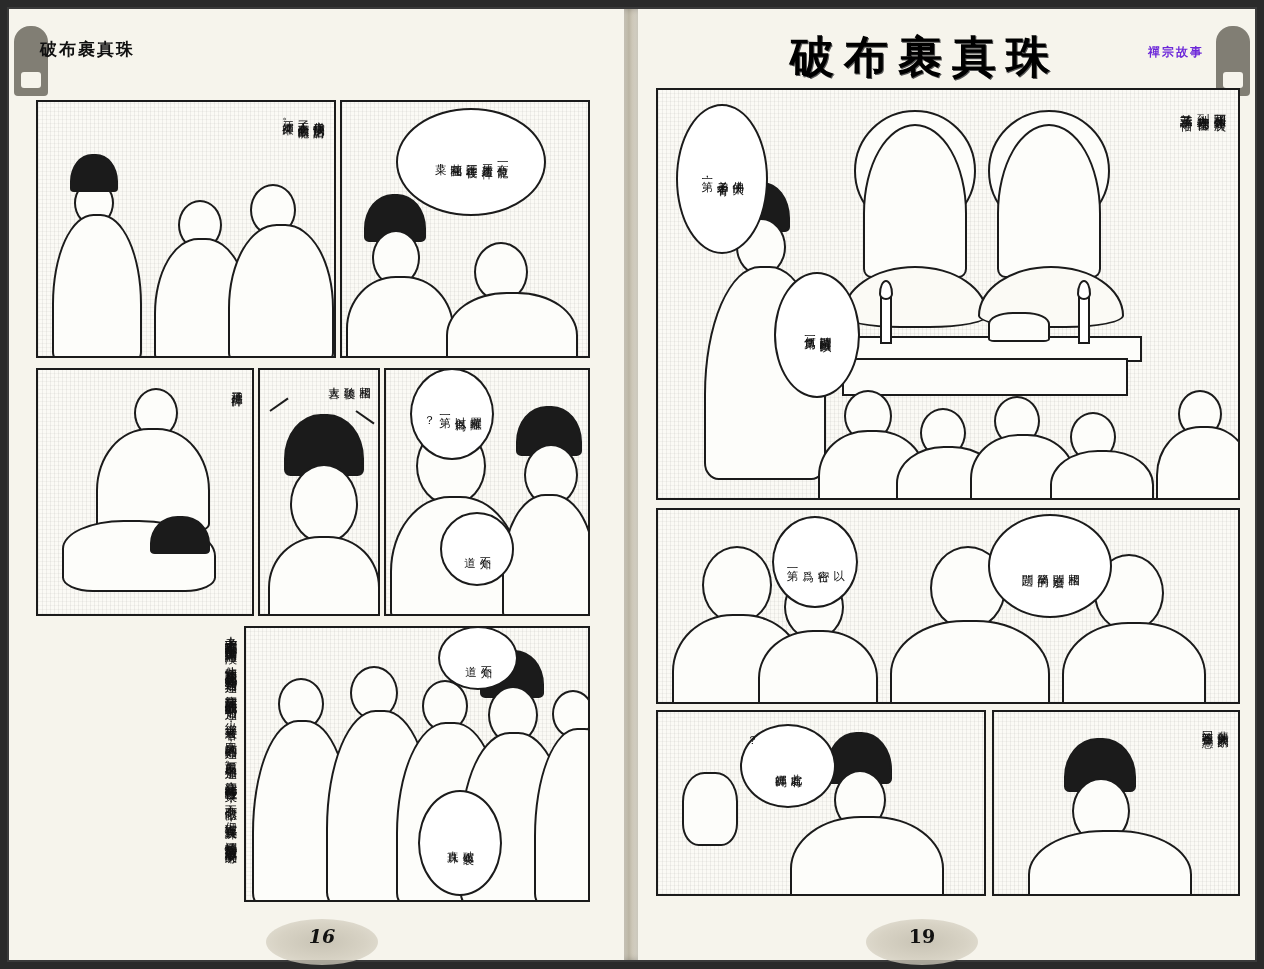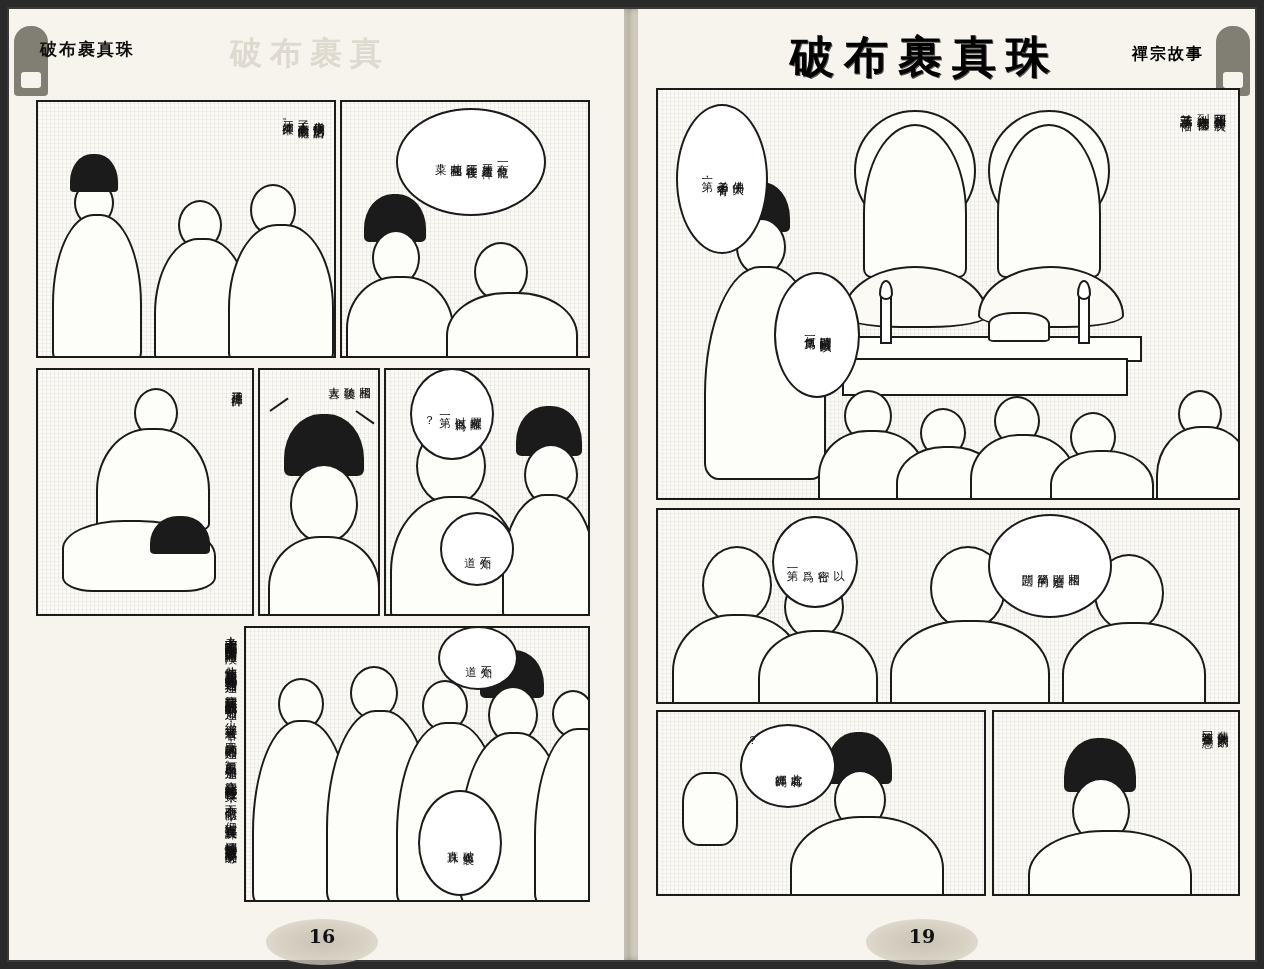--- a/index.html
+++ b/index.html
@@ -64,37 +64,37 @@
   }
   .big-title{
     position:absolute;left:790px;top:28px;
     font-family:"DejaVu Serif", serif;
     font-weight:bold;font-size:44px;letter-spacing:10px;color:#000;
     text-shadow:1px 1px 0 #555;
   }
   .hdr-right-sub{
     position:absolute;right:60px;top:44px;
     font-family:"DejaVu Serif", serif;
-    font-weight:bold;font-size:16px;letter-spacing:2px;color:#000000;
+    font-weight:bold;font-size:12px;letter-spacing:2px;color:#6d28d9;
   }
 
   
   .rosette{
     position:absolute;bottom:4px;width:112px;height:46px;
     background:radial-gradient(ellipse at center,#b9b3a2 0%,#cdc7b7 55%,#e3dfd3 100%);
     border-radius:50%;
     opacity:.75;
   }
   .rosette.l{left:266px;}
   .rosette.r{left:866px;}
   .pagenum{
     position:absolute;bottom:22px;width:60px;text-align:center;
     font-family:"DejaVu Serif", serif;font-size:19px;color:#111;font-weight:bold;
   }
-  .pagenum.l{left:292px;}
+  .pagenum.l{left:292px;font-style:italic;}
   .pagenum.r{left:892px;}
 
   
   .panel{
     position:absolute;
     background:#fbfaf5;
     border:2px solid #1b1b1b;
     box-sizing:border-box;
     overflow:hidden;
   }
@@ -185,21 +185,20 @@
   <div class="frame-inner"></div>
 
   <div class="leaf left"></div>
   <div class="leaf right"></div>
   <div class="gutter"></div>
 
   <div class="corner-fig tl"></div>
   <div class="corner-fig tr"></div>
 
   <div class="hdr-left-title">破布裹真珠</div>
-  <div class="hdr-ghost">破布裹真</div>
   <div class="big-title">破布裹真珠</div>
   <div class="hdr-right-sub">禪宗故事</div>
 
   <div class="rosette l"></div>
   <div class="rosette r"></div>
   <div class="pagenum l">16</div>
   <div class="pagenum r">19</div>
 
   <div class="panel" style="left:656px;top:88px;width:584px;height:412px;">
     <div class="tone"></div>

